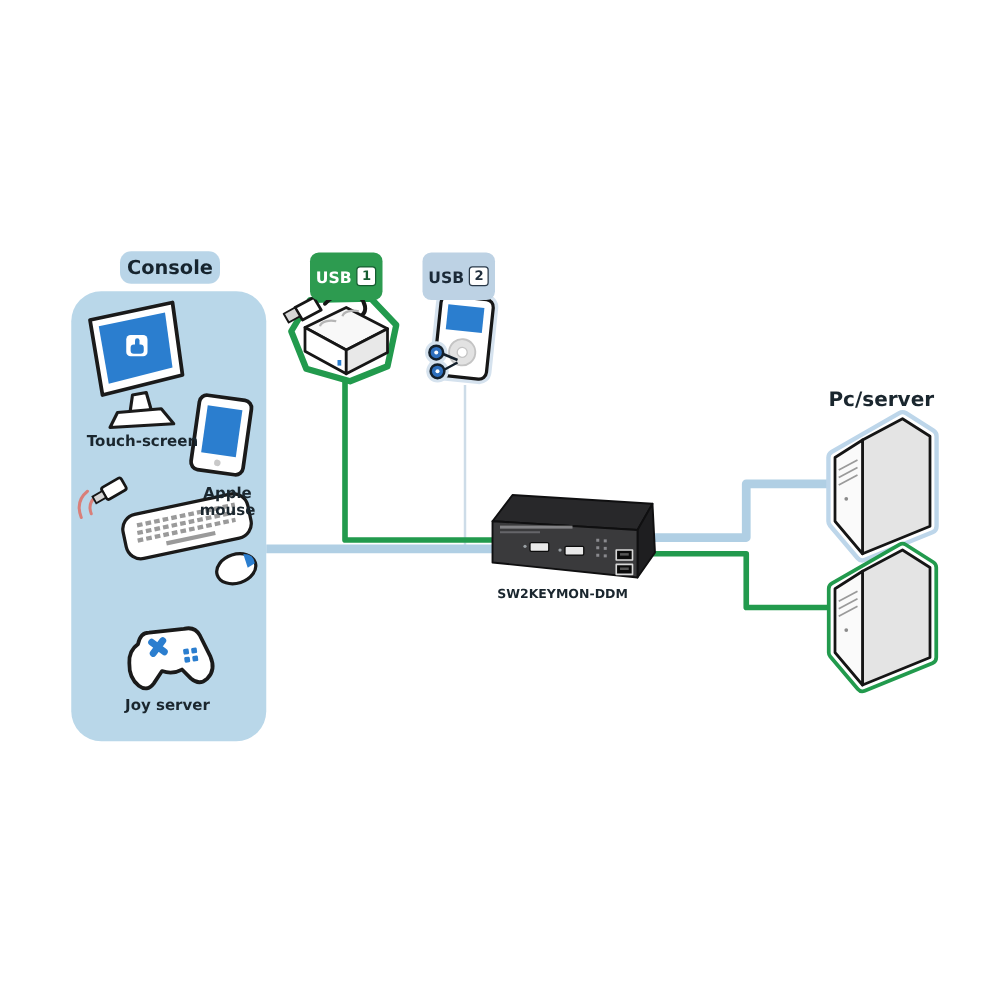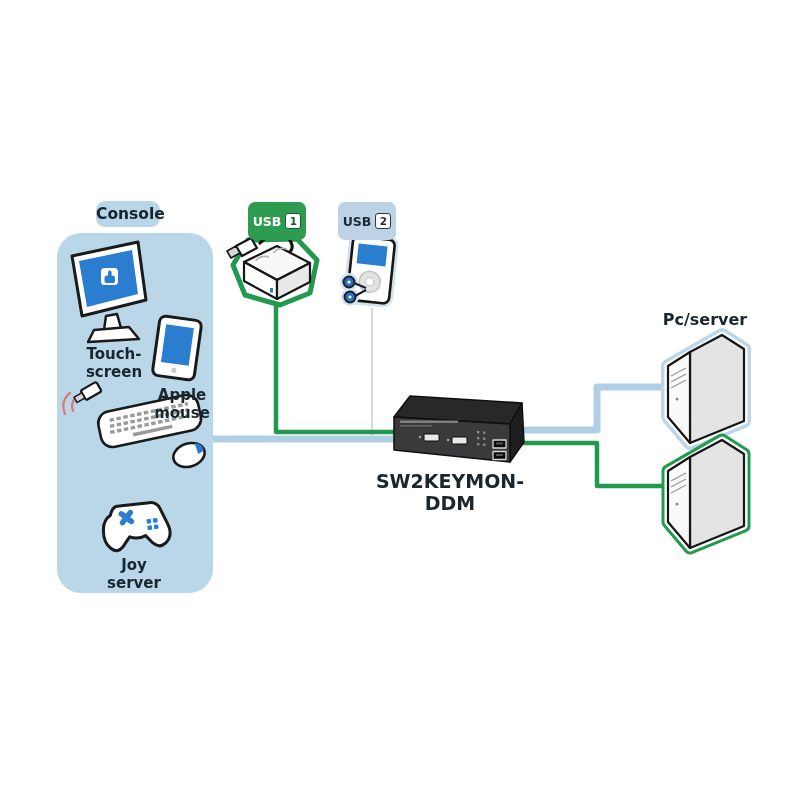--- a/index.html
+++ b/index.html
@@ -2,35 +2,35 @@
 <html><head>
 <meta charset="utf-8">
 <style>
   html,body{margin:0;padding:0;background:#fff;}
   .canvas{position:relative;width:800px;height:800px;background:#ffffff;overflow:hidden;
           font-family:"DejaVu Sans","Liberation Sans",sans-serif;}
   .panel{position:absolute;left:57px;top:233px;width:156px;height:360px;
          background:#b9d7e9;border-radius:24px;z-index:1;}
   svg.layer{position:absolute;left:0;top:0;z-index:2;pointer-events:none;}
   .lbl{position:absolute;font-weight:700;color:#1a262e;text-align:center;
-       font-size:15px;line-height:1.18;z-index:3;}
-  .title-badge{position:absolute;left:96px;top:201px;width:64px;height:26px;
+       font-size:12px;line-height:1.18;z-index:3;}
+  .title-badge{position:absolute;left:96px;top:201px;width:80px;height:26px;
        background:#b9d5e8;border-radius:9px;color:#16242e;font-size:15.5px;
        font-weight:700;text-align:center;line-height:26px;z-index:3;}
   .usb-badge{position:absolute;top:202px;width:58px;height:38px;border-radius:7px;
        display:flex;align-items:center;justify-content:center;gap:4px;
        font-size:12.5px;font-weight:700;z-index:3;}
   .usb-badge .num{width:14px;height:14px;background:#fff;border-radius:3px;
        font-size:10.5px;font-weight:700;display:flex;align-items:center;
        justify-content:center;}
   .usb1{left:248px;background:#2d9b50;color:#ffffff;}
   .usb1 .num{border:1.5px solid #155c30;color:#155c30;}
   .usb2{left:338px;background:#bdd2e4;color:#1b2a38;}
   .usb2 .num{border:1.5px solid #2a3a4a;color:#22303e;}
-  .model-lbl{font-size:19px;}
+  .model-lbl{font-size:10px;}
   .pc-lbl{font-size:16px;}
 </style>
 </head>
 <body>
 
 <div class="canvas">
 
   <div class="panel"></div>
 
   <div class="title-badge">Console</div>

